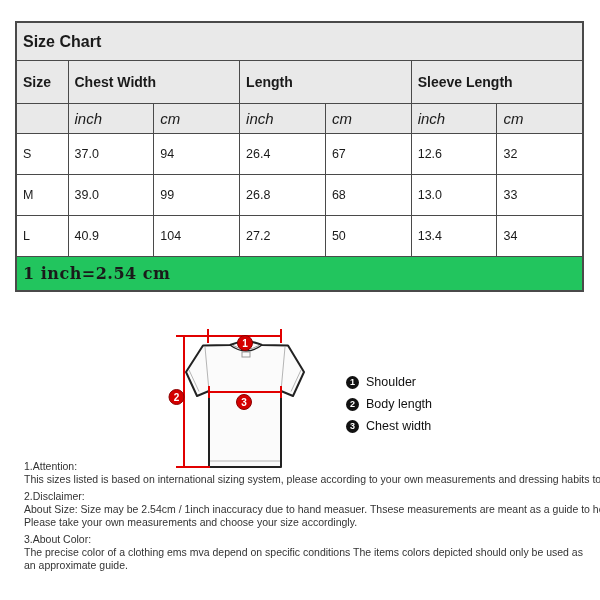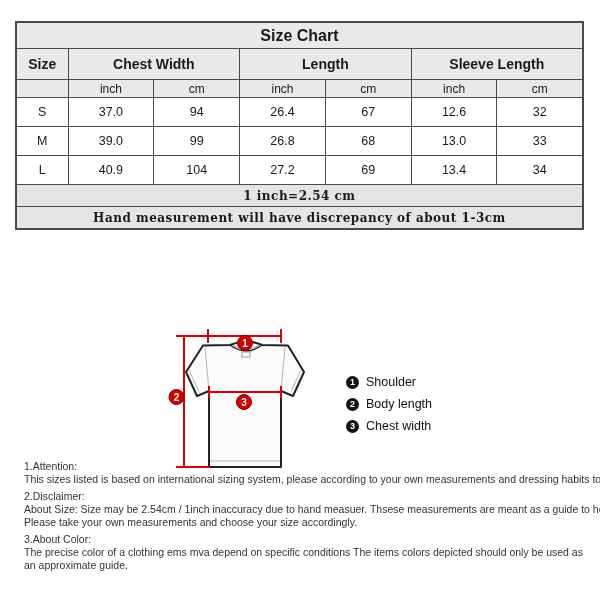--- a/index.html
+++ b/index.html
@@ -10,30 +10,30 @@
   .page{position:absolute;inset:0;}
 
   
   table.size-chart{
     position:absolute;left:15px;top:21px;width:567px;
     border-collapse:collapse;table-layout:fixed;
     border:2px solid var(--table_border,#4a4a4a);
   }
   table.size-chart td{
     border:1px solid var(--table_border,#4a4a4a);
-    text-align:center;vertical-align:middle;padding:0;
+    text-align:left;vertical-align:middle;padding:6px;
     font-size:12.5px;color:var(--text,#1a1a1a);
   }
   tr.title-row td{height:25px;background:var(--header_bg,#e9e9e9);font-size:16px;font-weight:bold;}
   tr.head-row td{height:30px;background:var(--header_bg,#e9e9e9);font-size:14px;font-weight:bold;}
-  tr.unit-row td{height:17px;background:var(--header_bg,#e9e9e9);font-size:12px;}
+  tr.unit-row td{height:17px;background:var(--header_bg,#e9e9e9);font-size:15px;font-style:italic;}
   tr.data-row td{height:28px;background:#ffffff;}
   tr.note-row td{
-    height:21px;background:#e5e5e5;
-    font-family:"DejaVu Serif", serif;font-weight:bold;font-size:12px;letter-spacing:.5px;
+    height:21px;background:#22c55e;
+    font-family:"DejaVu Serif", serif;font-weight:bold;font-size:16px;letter-spacing:.5px;
   }
   col.c-size{width:52px;}
   col.c-val{width:85.8px;}
 
   
   svg.diagram{position:absolute;left:168px;top:318px;width:160px;height:160px;pointer-events:none;}
   .shirt-body{fill:#fbfbfb;stroke:#222222;stroke-width:2;stroke-linejoin:round;}
   .seam{stroke:#b5b5b5;stroke-width:1;fill:none;}
   .collar-inner{stroke:#222222;stroke-width:1.4;fill:none;}
   .collar-rib{stroke:#9a9a9a;stroke-width:1;fill:none;}
@@ -106,29 +106,26 @@
       <td>26.8</td>
       <td>68</td>
       <td>13.0</td>
       <td>33</td>
     </tr>
     <tr class="data-row">
       <td>L</td>
       <td>40.9</td>
       <td>104</td>
       <td>27.2</td>
-      <td>69</td>
+      <td>50</td>
       <td>13.4</td>
       <td>34</td>
     </tr>
     <tr class="note-row">
       <td colspan="7">1 inch=2.54 cm</td>
-    </tr>
-    <tr class="note-row">
-      <td colspan="7">Hand measurement will have discrepancy of about 1-3cm</td>
     </tr>
     </tbody>
   </table>
 
   <svg class="diagram" viewBox="0 0 160 160">
 
     <path class="shirt-body" d="M35,27.5 L62,27 Q78,20 94,27 L120,27.5 L136,54 L125,78 L113,73 L113,149 L41,149 L41,73 L29,78 L18,54 Z"></path>
 
     <path class="seam" d="M41,73 L37,29"></path>
     <path class="seam" d="M113,73 L117,29"></path>

